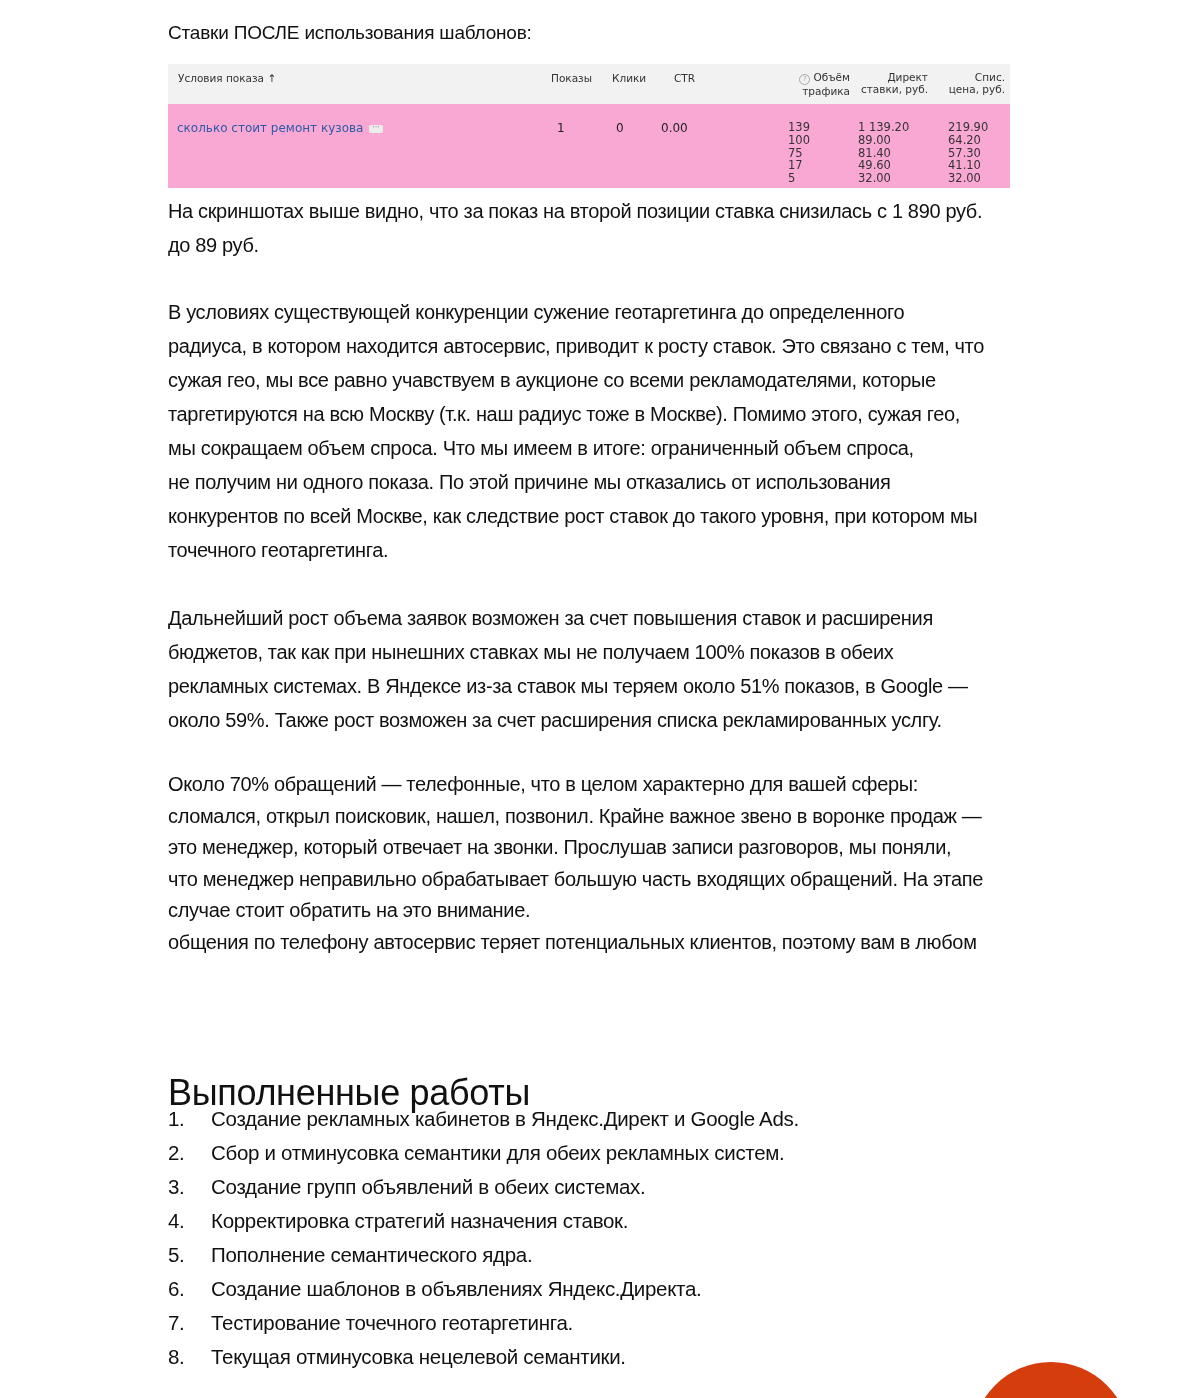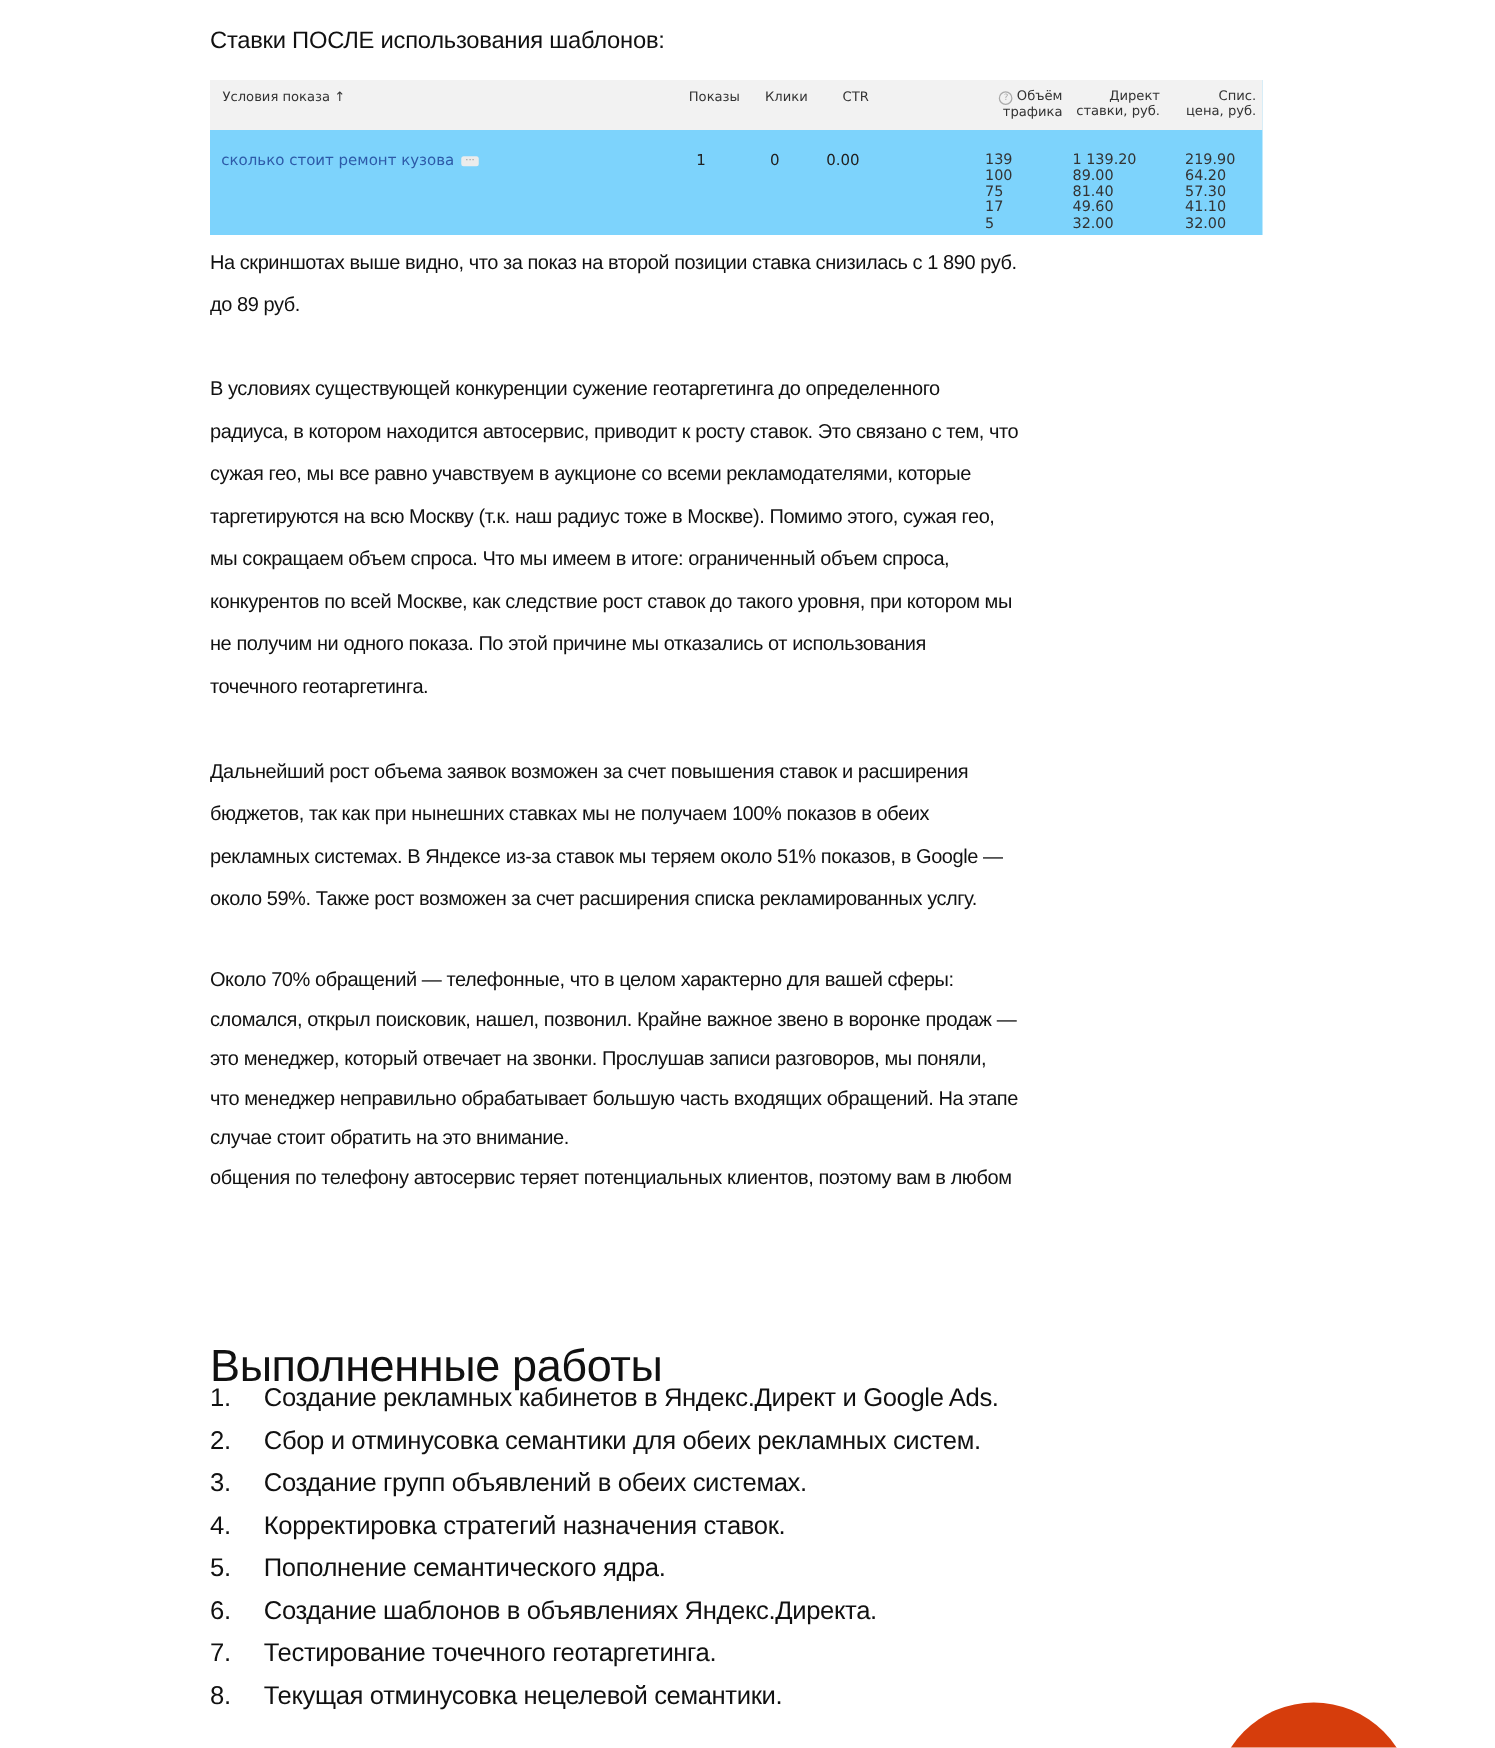--- a/index.html
+++ b/index.html
@@ -2,35 +2,35 @@
 <html><head>
   <meta charset="utf-8">
   <style>
     html, body { margin: 0; padding: 0; background: #ffffff; }
     body { width: 1196px; height: 1398px; position: relative; overflow: hidden;
       font-family: "Liberation Sans", "DejaVu Sans", sans-serif; color: #111; }
     .page { position: absolute; left: 168px; top: 0; width: 950px; }
     .caption { position: absolute; left: 0; top: 22px; font-size: 19px; color: #111; letter-spacing: -0.2px; }
 
     
-    .shot { position: absolute; left: 0; top: 64px; width: 842px; height: 124px; background: #7dd3fc;
+    .shot { position: absolute; left: 0; top: 64px; width: 842px; height: 124px; background: #f9a8d4;
       font-family: "DejaVu Sans", sans-serif; }
     .shot-head { position: absolute; left: 0; top: 0; width: 842px; height: 40px; background: #f2f2f2; }
     .th { position: absolute; font-size: 10.5px; color: #333; line-height: 12px; }
     .th.r { text-align: right; }
     .th .q { display: inline-block; width: 9px; height: 9px; border: 1px solid #aaa; border-radius: 50%;
       font-size: 7px; line-height: 9px; text-align: center; color: #aaa; margin-right: 3px; vertical-align: 0px; }
     .td { position: absolute; font-size: 12px; color: #222; line-height: 13px; }
     .td.link { color: #2d5aa8; cursor: pointer; }
     .more-btn { position: absolute; left: 201px; top: 61px; width: 14px; height: 8px; background: #ececec;
       border-radius: 2px; font-size: 8px; line-height: 6px; text-align: center; color: #999; cursor: pointer; }
     .col { position: absolute; top: 57px; font-size: 11.5px; line-height: 12.8px; color: #333; text-align: left; }
     .col div { white-space: nowrap; }
 
-    .para { position: absolute; left: 0; width: 950px; font-size: 16px; line-height: 34px; color: #111;
+    .para { position: absolute; left: 0; width: 950px; font-size: 20px; line-height: 34px; color: #111;
       letter-spacing: -0.35px; }
     .para.p5 { line-height: 31.5px; }
     .heading { position: absolute; left: 0; top: 1028px; font-size: 36px; line-height: 54px; color: #111;
       letter-spacing: -0.3px; margin-top: 38px; }
     ol.works { position: absolute; left: 0; top: 1102px; margin: 0; padding: 0; list-style: none; }
     ol.works li { font-size: 20.5px; line-height: 34px; height: 34px; color: #111; letter-spacing: -0.3px; white-space: nowrap; }
     ol.works li .num { display: inline-block; width: 43px; }
 
     .orange-circle { position: absolute; left: 972px; top: 1362px; width: 158px; height: 158px;
       border-radius: 50%; background: #d63d0c; }
@@ -97,22 +97,22 @@
     <div>На скриншотах выше видно, что за показ на второй позиции ставка снизилась с 1 890 руб.</div>
     <div>до 89 руб.</div>
   </div>
 
   <div class="para" style="top:295px;">
     <div>В условиях существующей конкуренции сужение геотаргетинга до определенного</div>
     <div>радиуса, в котором находится автосервис, приводит к росту ставок. Это связано с тем, что</div>
     <div>сужая гео, мы все равно учавствуем в аукционе со всеми рекламодателями, которые</div>
     <div>таргетируются на всю Москву (т.к. наш радиус тоже в Москве). Помимо этого, сужая гео,</div>
     <div>мы сокращаем объем спроса. Что мы имеем в итоге: ограниченный объем спроса,</div>
+    <div>не получим ни одного показа. По этой причине мы отказались от использования</div>
     <div>конкурентов по всей Москве, как следствие рост ставок до такого уровня, при котором мы</div>
-    <div>не получим ни одного показа. По этой причине мы отказались от использования</div>
     <div>точечного геотаргетинга.</div>
   </div>
 
   <div class="para" style="top:601px;">
     <div>Дальнейший рост объема заявок возможен за счет повышения ставок и расширения</div>
     <div>бюджетов, так как при нынешних ставках мы не получаем 100% показов в обеих</div>
     <div>рекламных системах. В Яндексе из-за ставок мы теряем около 51% показов, в Google —</div>
     <div>около 59%. Также рост возможен за счет расширения списка рекламированных услгу.</div>
   </div>
 

